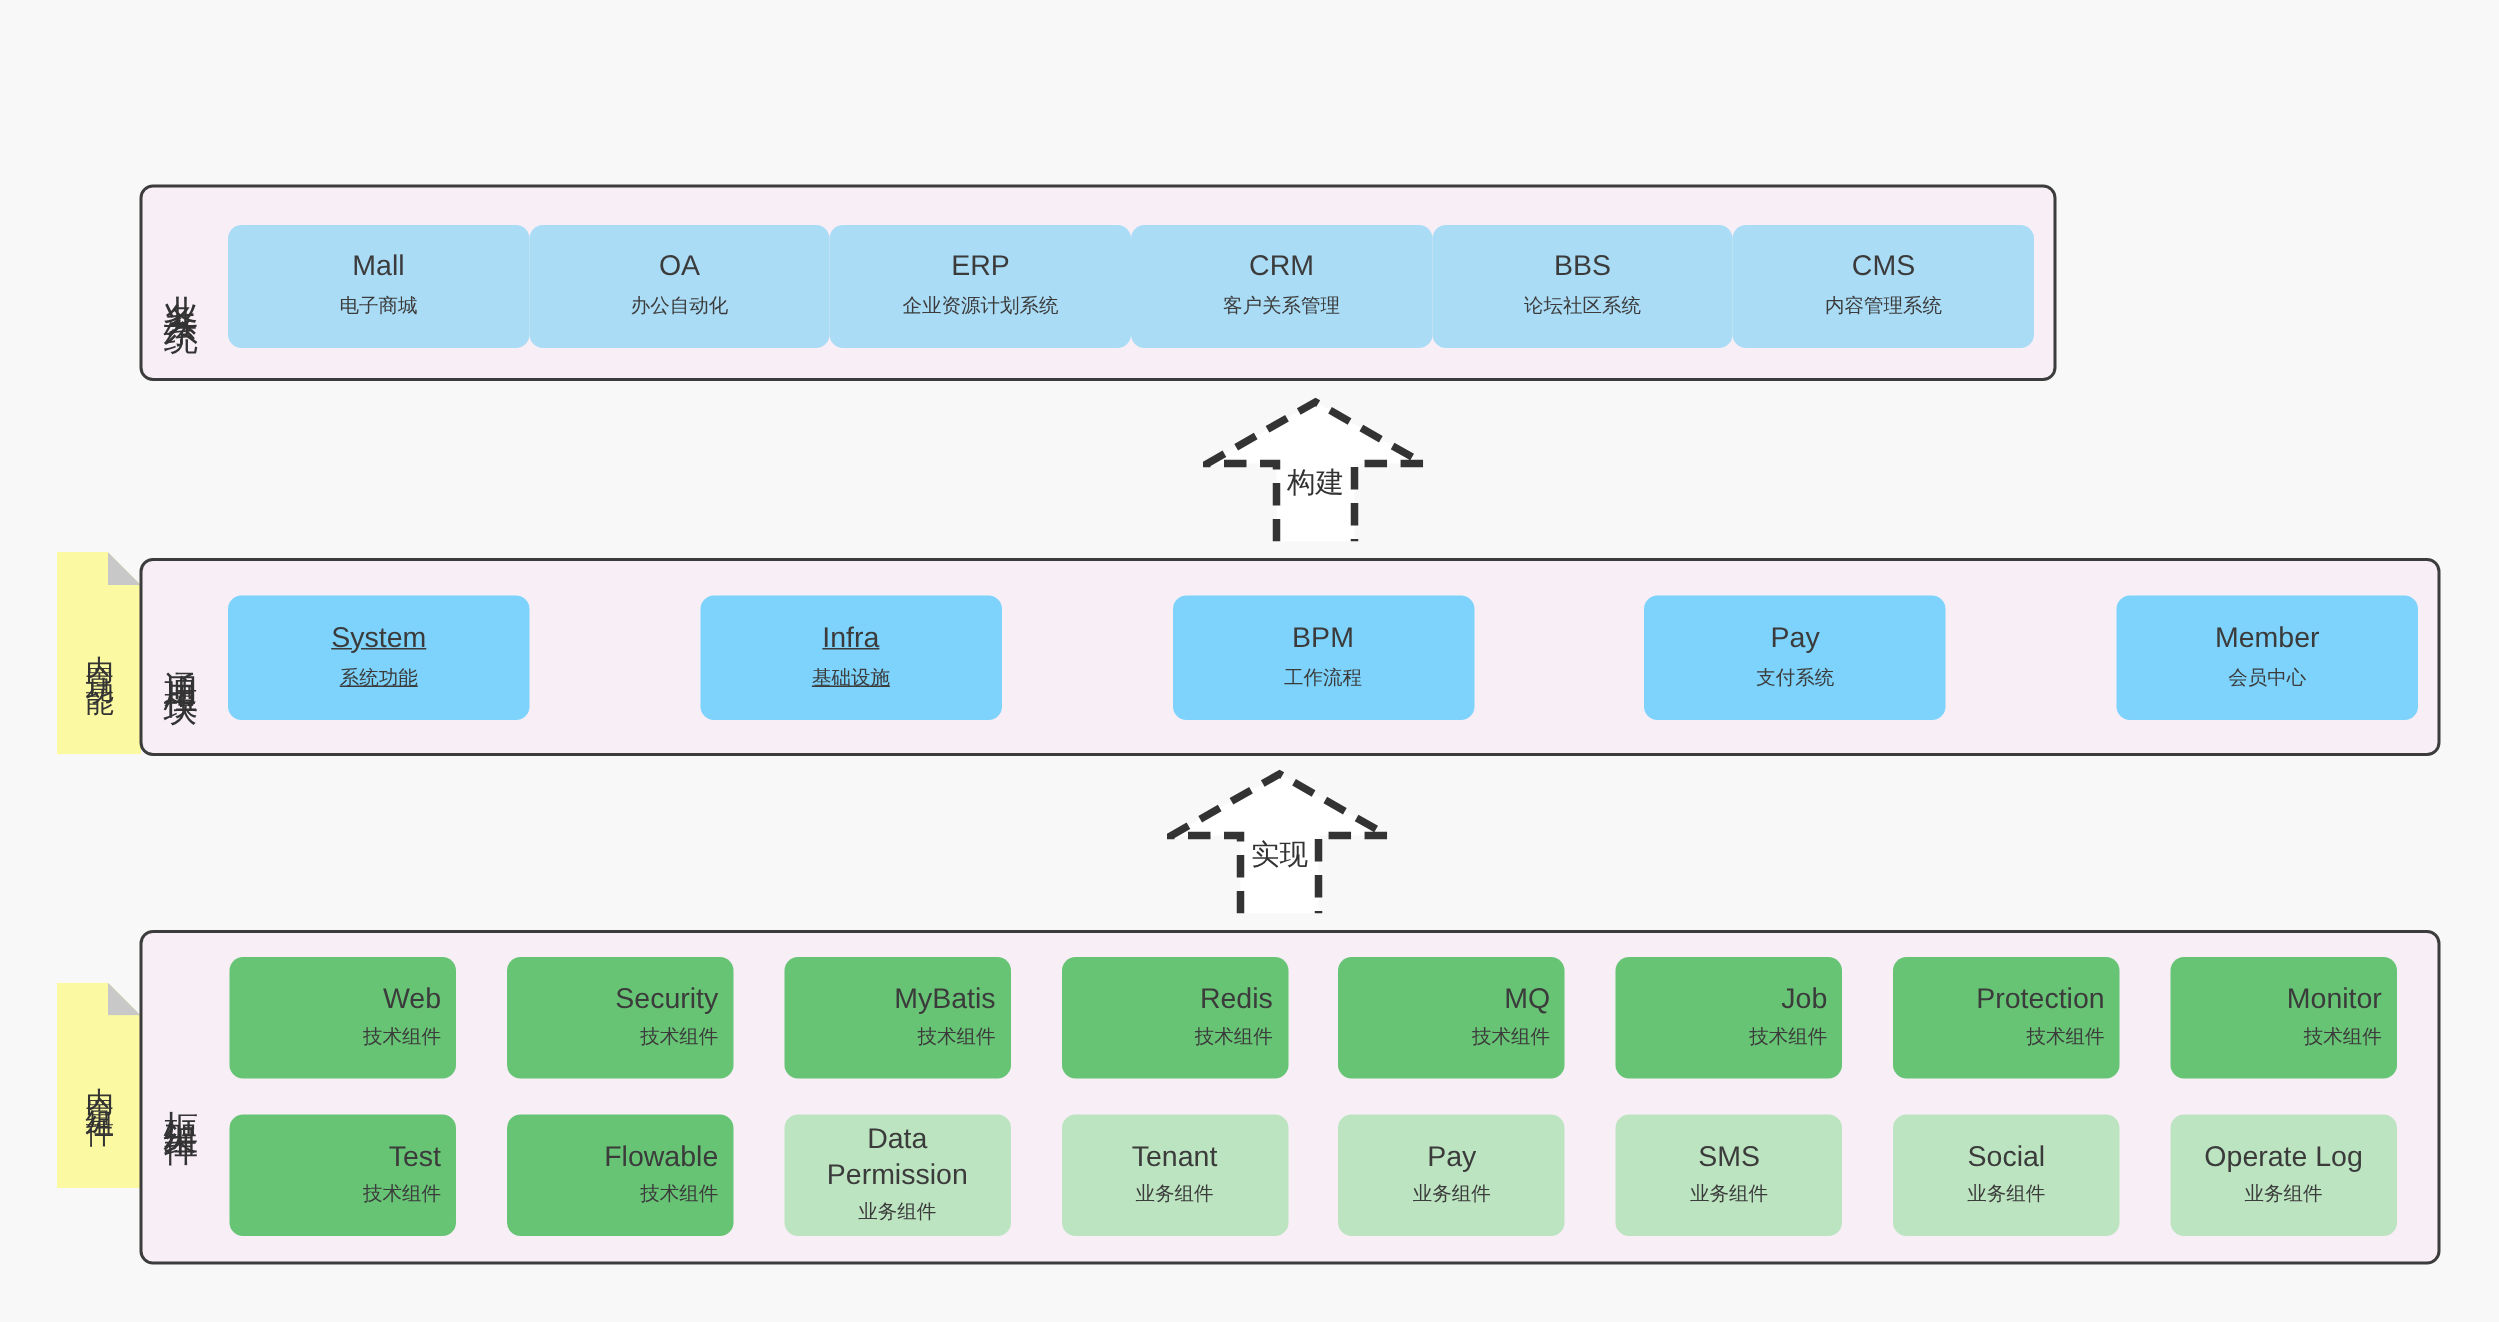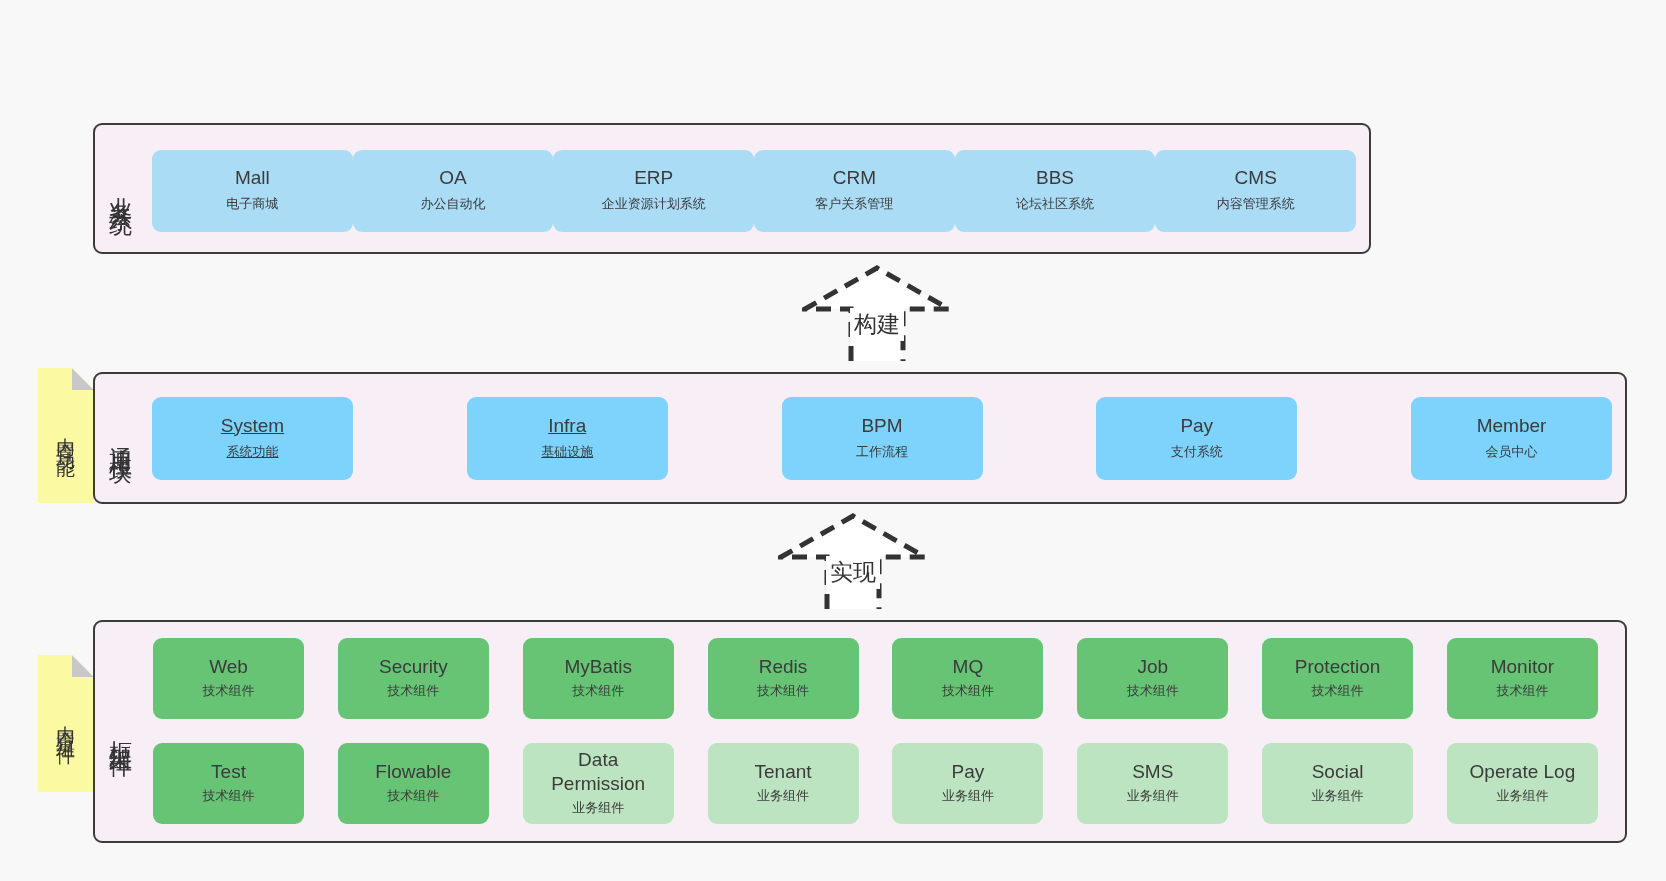--- a/index.html
+++ b/index.html
@@ -29,21 +29,21 @@
     border-radius:9px;display:flex;flex-direction:column;
     align-items:center;justify-content:center;text-align:center;
     font-size:19px;line-height:26px;color:#3b3b3b;box-sizing:border-box;
   }
   .w201{width:201px;}
   .w151{width:151px;line-height:24px;padding:0 10px;}
   .box .cn{font-size:13px;}
   .blue{background:#abdcf6;}
   .red{background:#7dd3fc;text-decoration:underline;}
   .pink{background:#7dd3fc;}
-  .green{background:#67c475;}
+  .green{background:#67c475;align-items:flex-end;}
   .lgreen{background:#bce4c0;}
   .sticky{
     position:absolute;width:56px;background:#fbf9a1;z-index:1;
     clip-path:polygon(0 0, calc(100% - 22px) 0, 100% 22px, 100% 100%, 0 100%);
   }
   #sticky1{left:38px;top:368px;height:135px;}
   #sticky2{left:38px;top:655px;height:137px;}
   .fold{
     position:absolute;top:0;right:0;width:22px;height:22px;background:#c8c8c8;
     clip-path:polygon(0 0, 100% 100%, 0 100%);
@@ -52,21 +52,21 @@
     position:absolute;left:50%;top:50%;transform:translate(-50%,-50%);
     writing-mode:vertical-rl;text-orientation:upright;
     font-size:19px;letter-spacing:7px;color:#333;white-space:nowrap;line-height:1;
   }
   .arrow{position:absolute;width:150px;height:97px;z-index:1;}
   #arrow1{left:802px;top:264px;}
   #arrow2{left:778px;top:512px;}
   .arrow svg{display:block;width:150px;height:97px;}
   .arrow-label{
     position:absolute;left:50%;top:44px;transform:translateX(-50%);
-    background:#ffffff;font-size:23px;padding:1px 4px;color:#333;white-space:nowrap;
+    background:#ffffff;font-size:19px;padding:1px 4px;color:#333;white-space:nowrap;
   }
 </style>
 </head>
 <body>
 
 <div class="sticky" id="sticky1">
   <div class="fold"></div>
   <div class="sticky-label">内置功能</div>
 </div>
 

